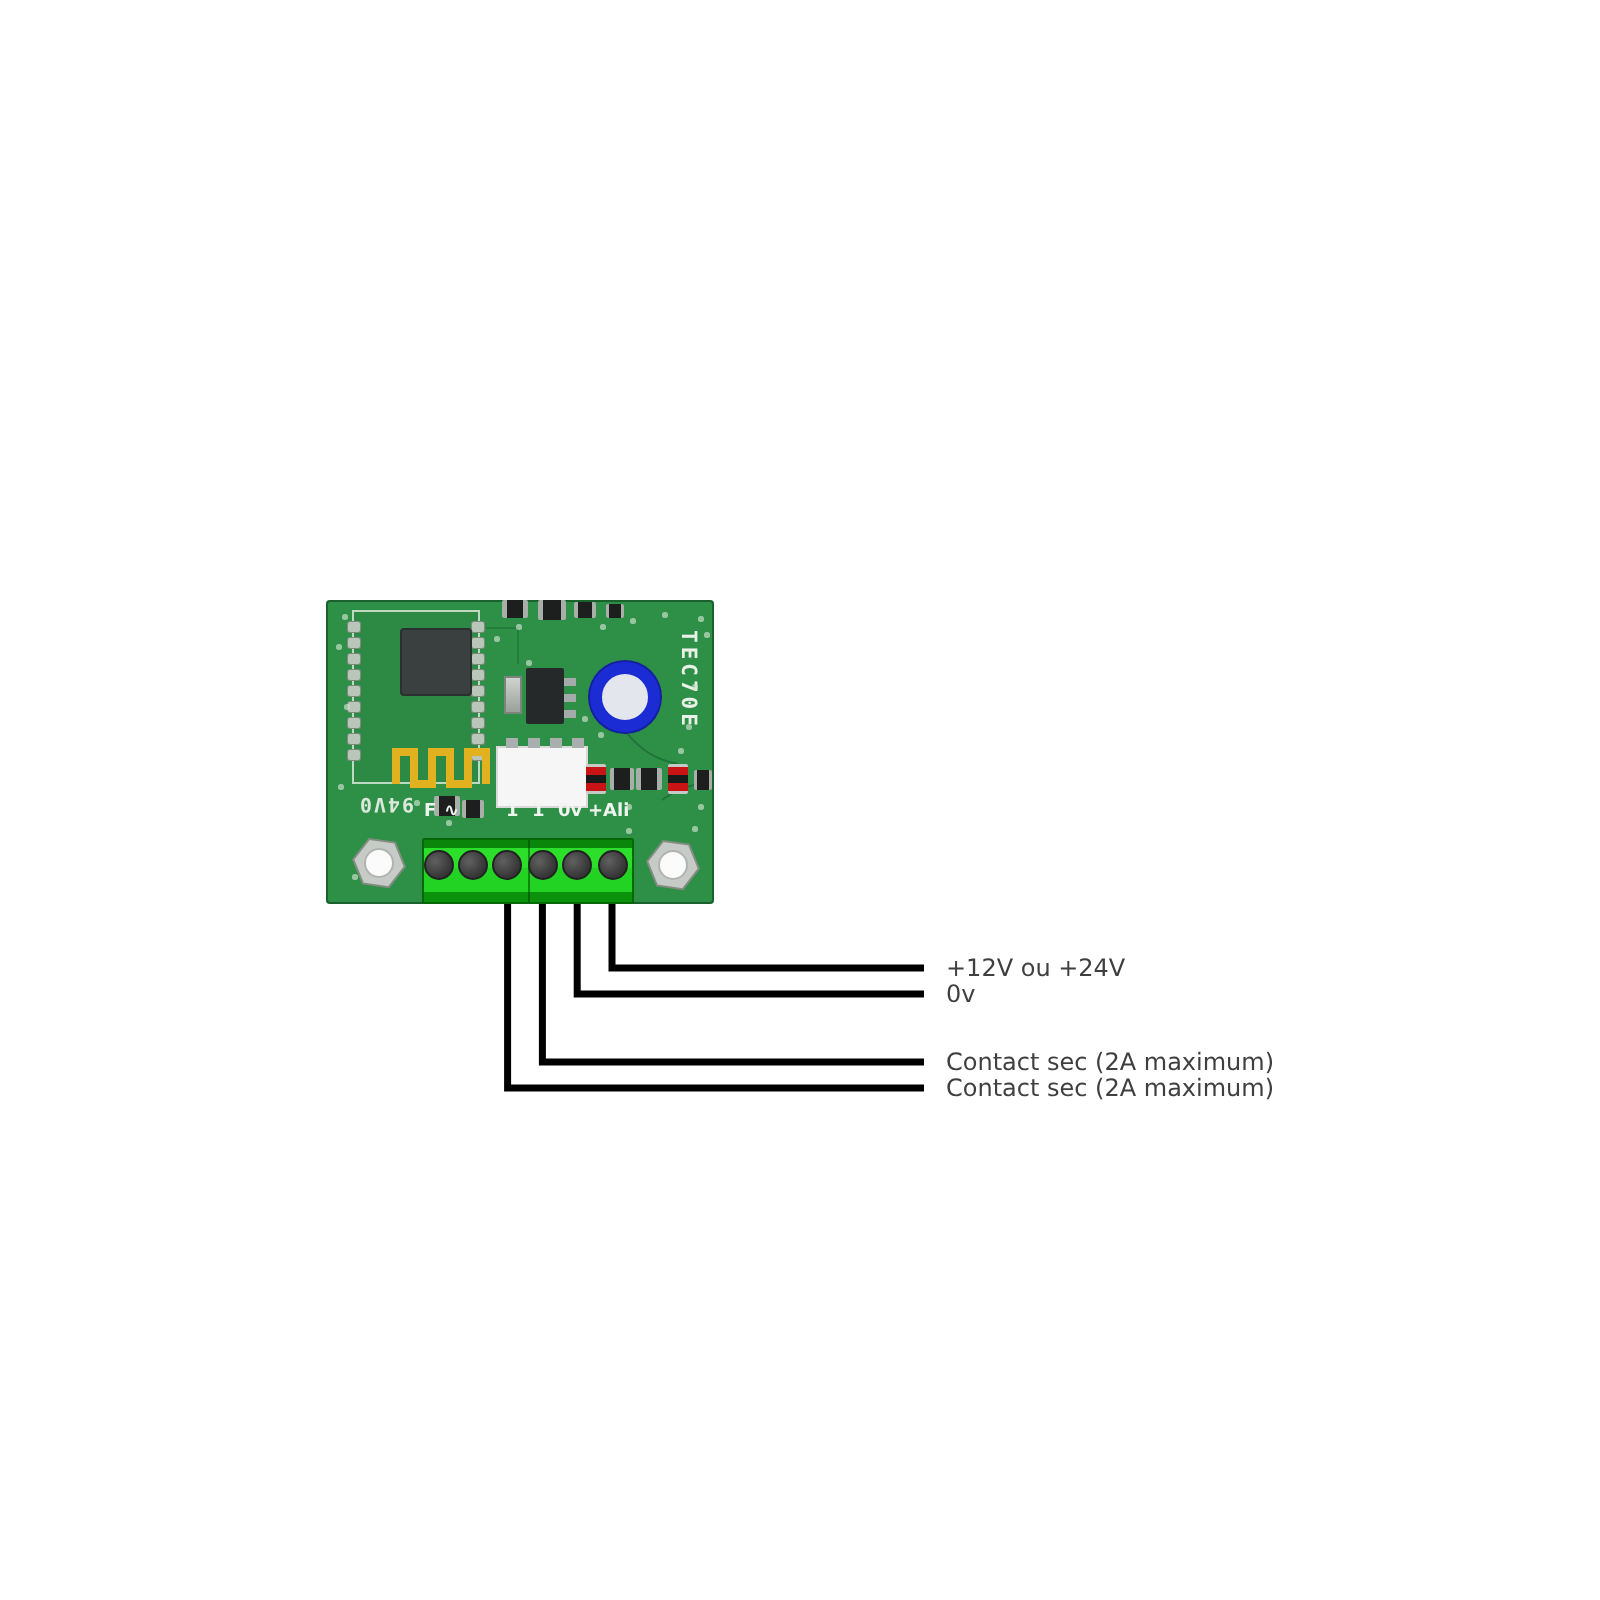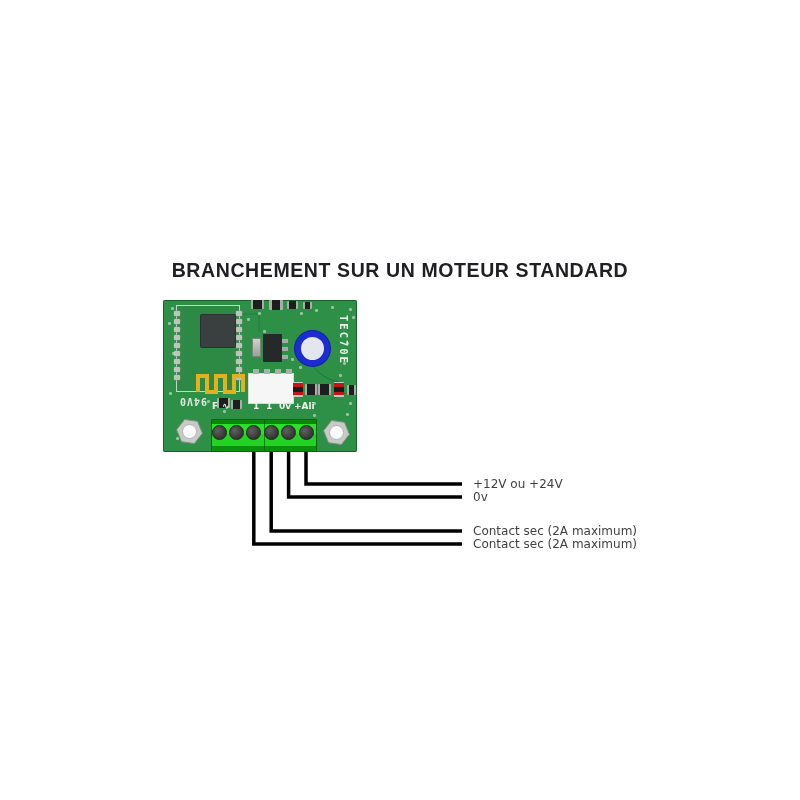--- a/index.html
+++ b/index.html
@@ -78,21 +78,20 @@
   
   .wires{position:absolute;left:0;top:0;width:800px;height:800px;pointer-events:none;}
   .wire-label{position:absolute;left:473px;font:12px "DejaVu Sans",sans-serif;color:#3f3f3f;
               line-height:16px;white-space:nowrap;}
 </style>
 </head>
 <body>
 
 <div class="canvas">
 
-  <h1 class="title" style="color: rgb(32, 32, 36);">BRANCHEMENT SUR UN MOTEUR STANDARD</h1>
 
   <div class="board">
 
     <svg class="decor" viewBox="0 0 194 152">
       <path d="M150,66 C158,76 166,80 176,82" fill="none" stroke="#1b6b34" stroke-width="1" opacity="0.8"></path>
       <path d="M168,100 q8,-6 18,-8" fill="none" stroke="#1b6b34" stroke-width="1" opacity="0.7"></path>
       <path d="M80,14 h16 v18" fill="none" stroke="#1b6b34" stroke-width="1" opacity="0.5"></path>
     </svg>
 
     <div class="bt-module">

